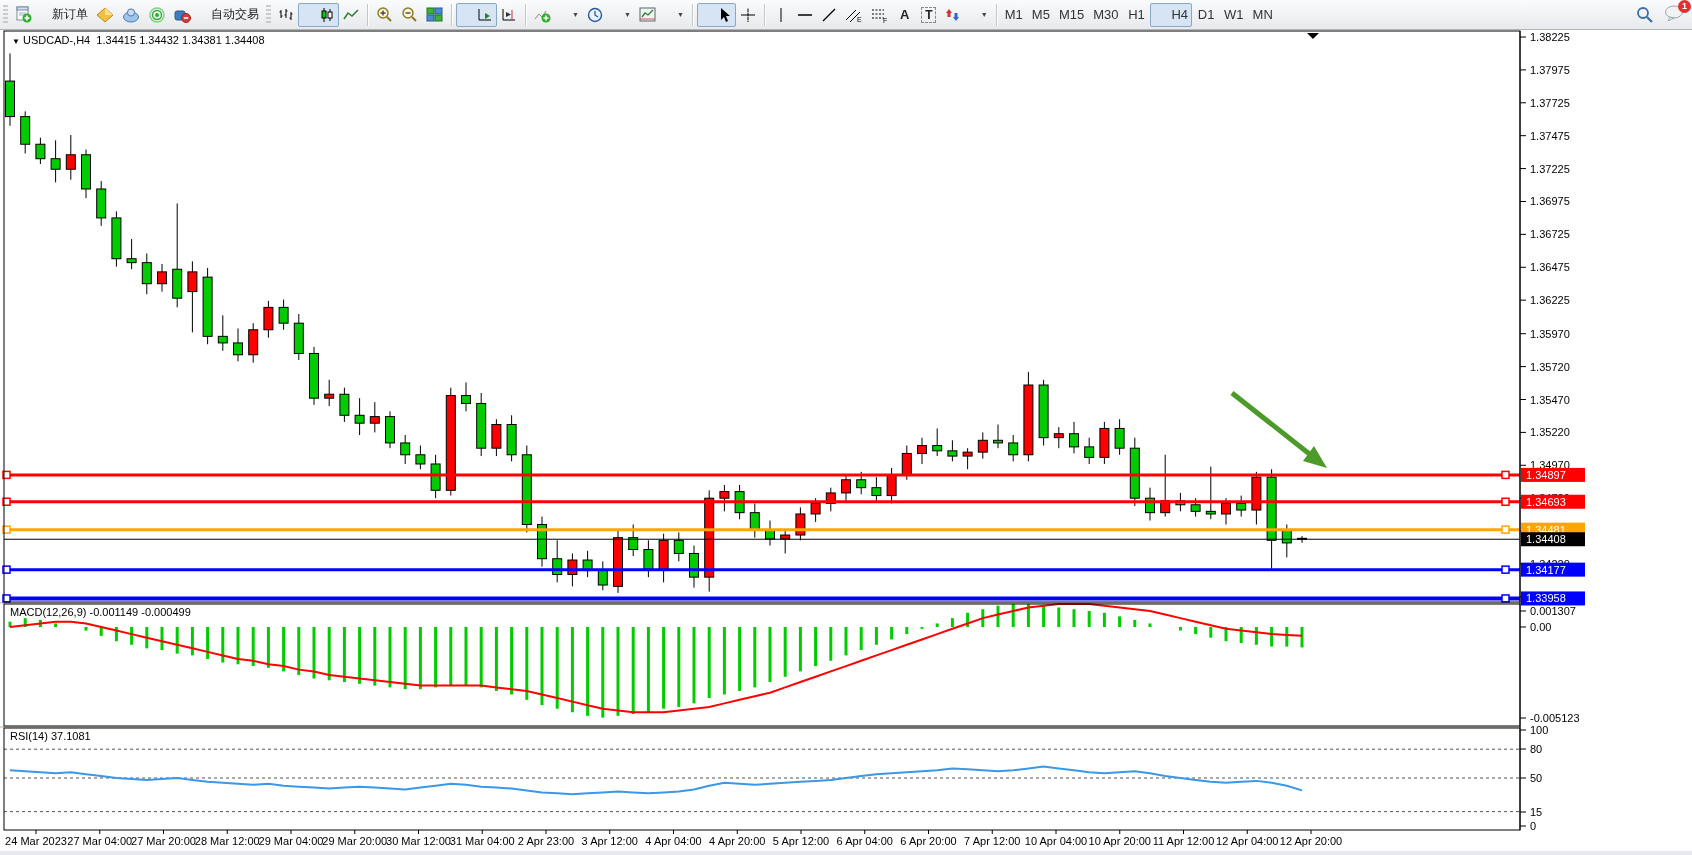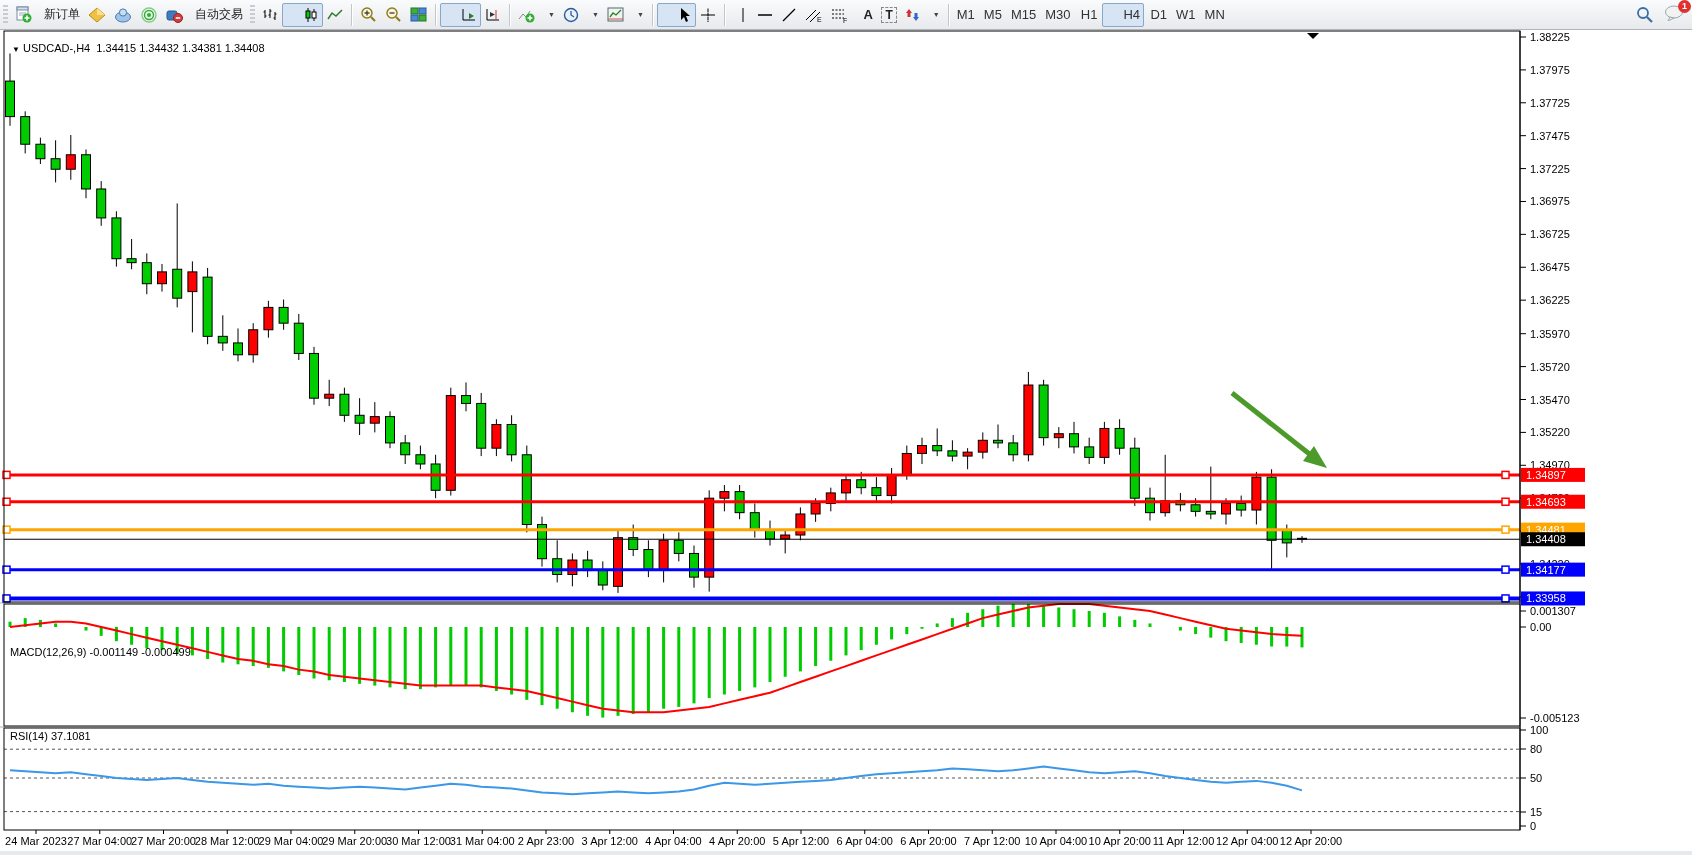--- a/index.html
+++ b/index.html
@@ -1,29 +1,29 @@
 <!DOCTYPE html>
 <html><head>
 <meta charset="utf-8">
 <style>
   html,body{margin:0;padding:0;background:#e8eaed;}
   body{width:1692px;height:855px;overflow:hidden;font-family:"Liberation Sans",sans-serif;position:relative;}
   #toolbar{position:absolute;left:0;top:0;width:1692px;height:30px;background:linear-gradient(#fafbfc,#e7e9ec);border-bottom:1px solid #b0b5ba;display:flex;align-items:center;box-sizing:border-box;}
   .grip{width:5px;height:20px;margin:0 3px;background:repeating-linear-gradient(to bottom,#c7ccd1 0 2px,transparent 2px 4px);}
   .tb-sep{width:1px;height:22px;background:#c3c7cc;margin:0 4px;box-shadow:1px 0 0 #fff;}
-  .tb-btn{height:24px;min-width:24px;border:1px solid transparent;background:transparent;display:flex;align-items:center;justify-content:flex-end;gap:12px;font-family:"Liberation Sans",sans-serif;font-size:12px;color:#222;padding:0 3px;border-radius:2px;}
+  .tb-btn{height:24px;min-width:24px;border:1px solid transparent;background:transparent;display:flex;align-items:center;justify-content:center;gap:20px;font-family:"Liberation Sans",sans-serif;font-size:12px;color:#222;padding:0 3px;border-radius:2px;}
   .tb-btn.pressed{border:1px solid #89a7c8;background:#d6e4f3;padding-left:20px;}
   .tb-btn span.lbl{white-space:nowrap;}
   .tf{font-size:13px;color:#333;min-width:26px;}
   .dd{font-size:7px;color:#444;margin-left:1px;}
   #tb-right{margin-left:auto;display:flex;align-items:center;margin-right:8px;gap:10px;}
   #chart-area{position:absolute;left:0;top:30px;width:1692px;height:825px;background:#fff;}
   .overlay-label{position:absolute;font-size:11px;color:#000;white-space:pre;}
-  #chart-title{left:12px;top:12px;}
-  #macd-label{left:10px;top:576px;margin-top:40px;}
+  #chart-title{left:12px;top:4px;}
+  #macd-label{left:10px;top:576px;}
   #rsi-label{left:10px;top:700px;text-align:center;}
   .badge{position:absolute;top:-5px;right:-7px;width:13px;height:13px;background:#e03131;border-radius:50%;color:#fff;font-size:9px;font-weight:bold;display:flex;align-items:center;justify-content:center;}
   svg text{font-family:"Liberation Sans",sans-serif;}
 </style>
 </head>
 <body>
 
 <div id="toolbar">
   <div class="grip"></div>
   <button class="tb-btn">

